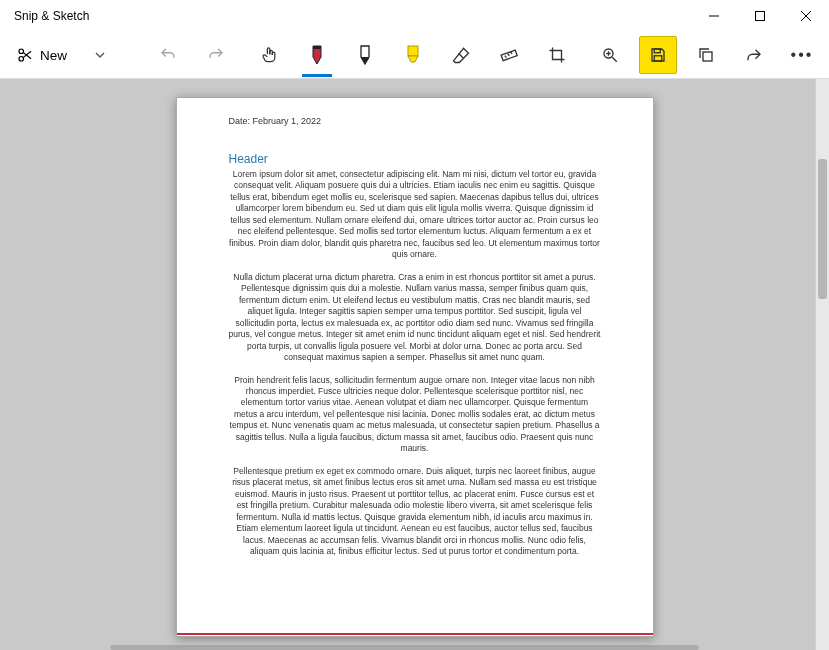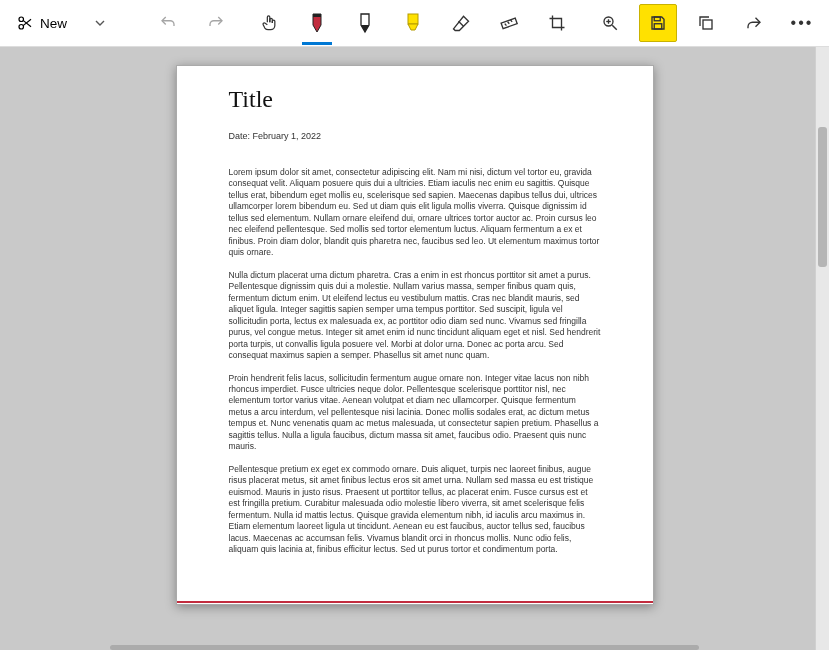--- a/index.html
+++ b/index.html
@@ -132,21 +132,21 @@
   .doc-header {
     color: #2a7ab0;
     font-size: 12px;
     margin-bottom: 3px;
   }
   .doc-p {
     font-size: 8.5px;
     line-height: 1.35;
     color: #333;
     margin: 0 0 11px 0;
-    text-align: left;
+    text-align: center;
   }
   .doc-bottom-line {
     position: absolute;
     left: 0;
     right: 0;
     bottom: 1px;
     height: 2px;
     background: #c22c3e;
   }
   .hscroll {
@@ -158,20 +158,43 @@
     background: rgba(0,0,0,0.15);
     border-radius: 3px;
   }
   .meatballs { letter-spacing: 2px; font-size:16px; color:#333; }
 </style>
 </head>
 <body>
 
 <div class="window">
 
+  <div class="titlebar">
+    <div class="titlebar-left">
+      <span>Snip &amp; Sketch</span>
+    </div>
+    <div class="window-controls">
+      <div>
+        <svg width="10" height="10">
+            <line x1="0" y1="5" x2="10" y2="5" stroke="#000" stroke-width="1"></line>
+          </svg>
+      </div>
+      <div>
+        <svg width="10" height="10">
+            <rect x="0.5" y="0.5" width="9" height="9" fill="none" stroke="#000" stroke-width="1"></rect>
+          </svg>
+      </div>
+      <div>
+        <svg width="10" height="10">
+            <line x1="0" y1="0" x2="10" y2="10" stroke="#000" stroke-width="1"></line>
+            <line x1="10" y1="0" x2="0" y2="10" stroke="#000" stroke-width="1"></line>
+          </svg>
+      </div>
+    </div>
+  </div>
 
   <div class="toolbar">
 
     <div class="tb-group">
       <div class="tb-btn new-btn">
         <span>
           <svg width="18" height="18" viewBox="0 0 24 24" fill="none" stroke="#000" stroke-width="1.6">
             <circle cx="7" cy="17" r="3"></circle>
               <circle cx="7" cy="7" r="3"></circle>
             <path d="M9.5 8.5 L20 17"></path>
@@ -307,22 +330,22 @@
       </div>
       <div class="tb-btn">
         <span class="meatballs">•••</span>
       </div>
     </div>
   </div>
 
   <div class="canvas-area">
     <div class="doc-shadow">
       <div class="doc-inner">
-        <div class="doc-title">Title</div>
         <div class="doc-date">Date: February 1, 2022</div>
+        <div class="doc-header">Header</div>
         <p class="doc-p">Lorem ipsum dolor sit amet, consectetur adipiscing elit. Nam mi nisi, dictum vel tortor eu, gravida consequat velit. Aliquam posuere quis dui a ultricies. Etiam iaculis nec enim eu sagittis. Quisque tellus erat, bibendum eget mollis eu, scelerisque sed sapien. Maecenas dapibus tellus dui, ultrices ullamcorper lorem bibendum eu. Sed ut diam quis elit ligula mollis viverra. Quisque dignissim id tellus sed elementum. Nullam ornare eleifend dui, ornare ultrices tortor auctor ac. Proin cursus leo nec eleifend pellentesque. Sed mollis sed tortor elementum luctus. Aliquam fermentum a ex et finibus. Proin diam dolor, blandit quis pharetra nec, faucibus sed leo. Ut elementum maximus tortor quis ornare.</p>
         <p class="doc-p">Nulla dictum placerat urna dictum pharetra. Cras a enim in est rhoncus porttitor sit amet a purus. Pellentesque dignissim quis dui a molestie. Nullam varius massa, semper finibus quam quis, fermentum dictum enim. Ut eleifend lectus eu vestibulum mattis. Cras nec blandit mauris, sed aliquet ligula. Integer sagittis sapien semper urna tempus porttitor. Sed suscipit, ligula vel sollicitudin porta, lectus ex malesuada ex, ac porttitor odio diam sed nunc. Vivamus sed fringilla purus, vel congue metus. Integer sit amet enim id nunc tincidunt aliquam eget et nisl. Sed hendrerit porta turpis, ut convallis ligula posuere vel. Morbi at dolor urna. Donec ac porta arcu. Sed consequat maximus sapien a semper. Phasellus sit amet nunc quam.</p>
         <p class="doc-p">Proin hendrerit felis lacus, sollicitudin fermentum augue ornare non. Integer vitae lacus non nibh rhoncus imperdiet. Fusce ultricies neque dolor. Pellentesque scelerisque porttitor nisl, nec elementum tortor varius vitae. Aenean volutpat et diam nec ullamcorper. Quisque fermentum metus a arcu interdum, vel pellentesque nisi lacinia. Donec mollis sodales erat, ac dictum metus tempus et. Nunc venenatis quam ac metus malesuada, ut consectetur sapien pretium. Phasellus a sagittis tellus. Nulla a ligula faucibus, dictum massa sit amet, faucibus odio. Praesent quis nunc mauris.</p>
         <p class="doc-p">Pellentesque pretium ex eget ex commodo ornare. Duis aliquet, turpis nec laoreet finibus, augue risus placerat metus, sit amet finibus lectus eros sit amet urna. Nullam sed massa eu est tristique euismod. Mauris in justo risus. Praesent ut porttitor tellus, ac placerat enim. Fusce cursus est et est fringilla pretium. Curabitur malesuada odio molestie libero viverra, sit amet scelerisque felis fermentum. Nulla id mattis lectus. Quisque gravida elementum nibh, id iaculis arcu maximus in. Etiam elementum laoreet ligula ut tincidunt. Aenean eu est faucibus, auctor tellus sed, faucibus lacus. Maecenas ac accumsan felis. Vivamus blandit orci in rhoncus mollis. Nunc odio felis, aliquam quis lacinia at, finibus efficitur lectus. Sed ut purus tortor et condimentum porta.</p>
       </div>
       <div class="doc-bottom-line"></div>
     </div>
 
     <div class="scrollbar">
       <div class="scrollbar-thumb"></div>

